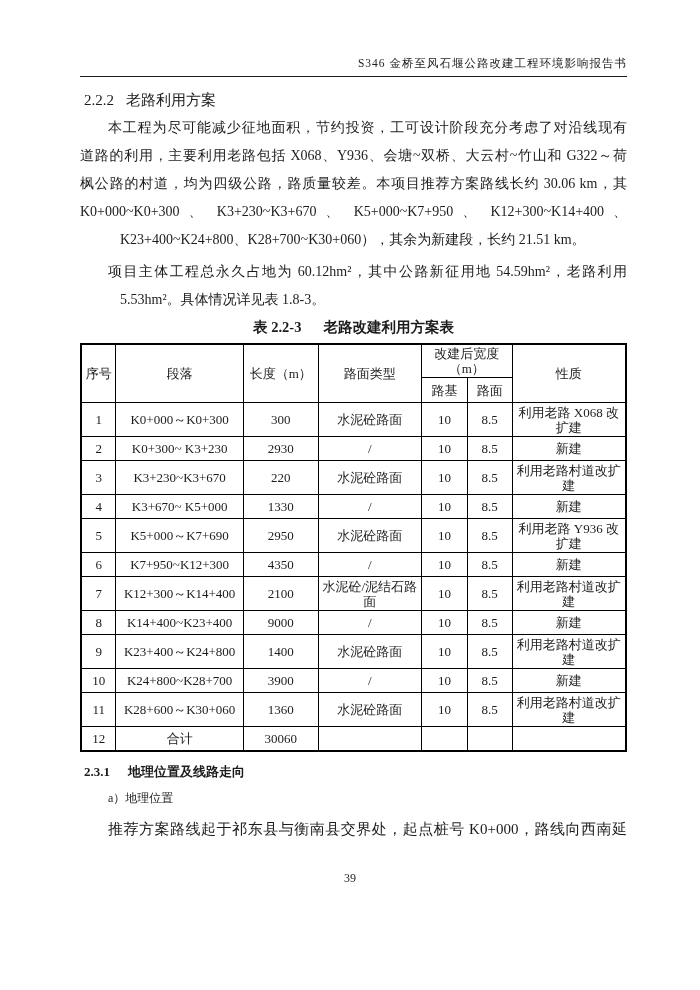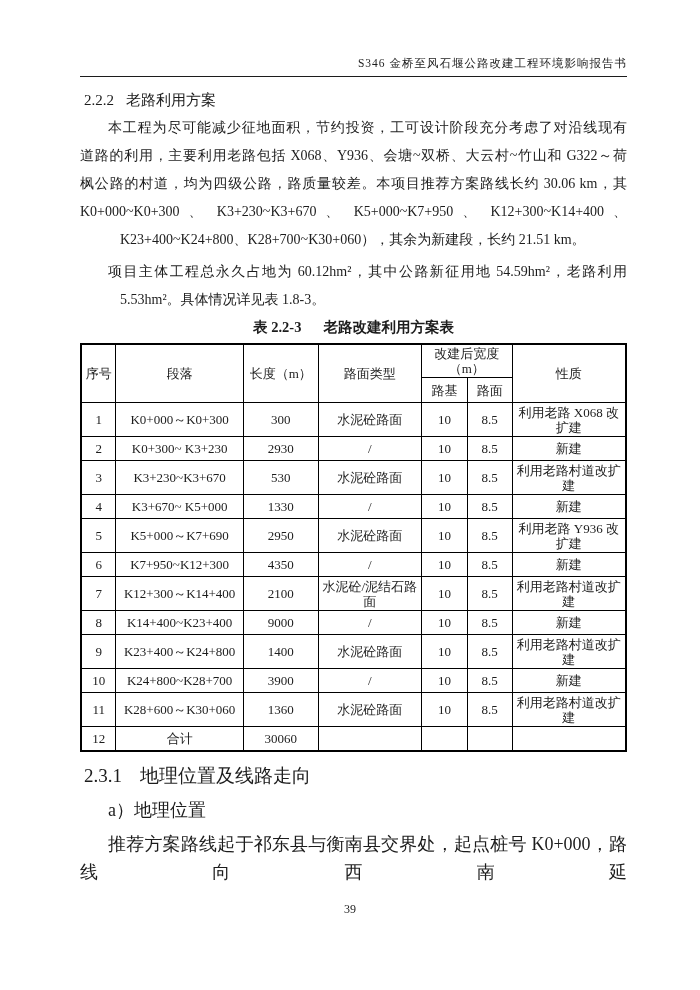--- a/index.html
+++ b/index.html
@@ -66,39 +66,39 @@
   tr.r-short{height:24px;}
   tr.r-tall{height:34px;}
   .sec-h1{
     margin:22px 0 0 4px;
     font-size:15px;
     font-weight:bold;
   }
   .sec-h1 .sec-num{margin-right:8px;}
   .sec-h3{
     margin:11px 0 0 4px;
-    font-size:19px;
-    font-weight:normal;
+    font-size:13px;
+    font-weight:bold;
   }
   .sec-h3 .sec-num{margin-right:18px;}
   .item-a{
     margin-top:9px;
     padding-left:28px;
-    font-size:18px;
+    font-size:12px;
   }
   .para-single{
     margin-top:8px;
-    font-size:18px;
+    font-size:15px;
     line-height:28px;
     text-indent:28px;
     text-align:justify;
     text-align-last:justify;
   }
   .page-footer{
-    margin-top:16px;
+    margin-top:28px;
     text-align:center;
     font-size:12px;
   }
 </style>
 </head>
 <body>
 
 <div class="page">
 
   <div class="doc-header">
@@ -167,21 +167,21 @@
           <td>K0+300~ K3+230</td>
           <td>2930</td>
           <td>/</td>
           <td>10</td>
           <td>8.5</td>
           <td>新建</td>
         </tr>
         <tr class="r-tall">
           <td>3</td>
           <td>K3+230~K3+670</td>
-          <td>530</td>
+          <td>220</td>
           <td>水泥砼路面</td>
           <td>10</td>
           <td>8.5</td>
           <td>利用老路村道改扩建</td>
         </tr>
         <tr class="r-short">
           <td>4</td>
           <td>K3+670~ K5+000</td>
           <td>1330</td>
           <td>/</td>

